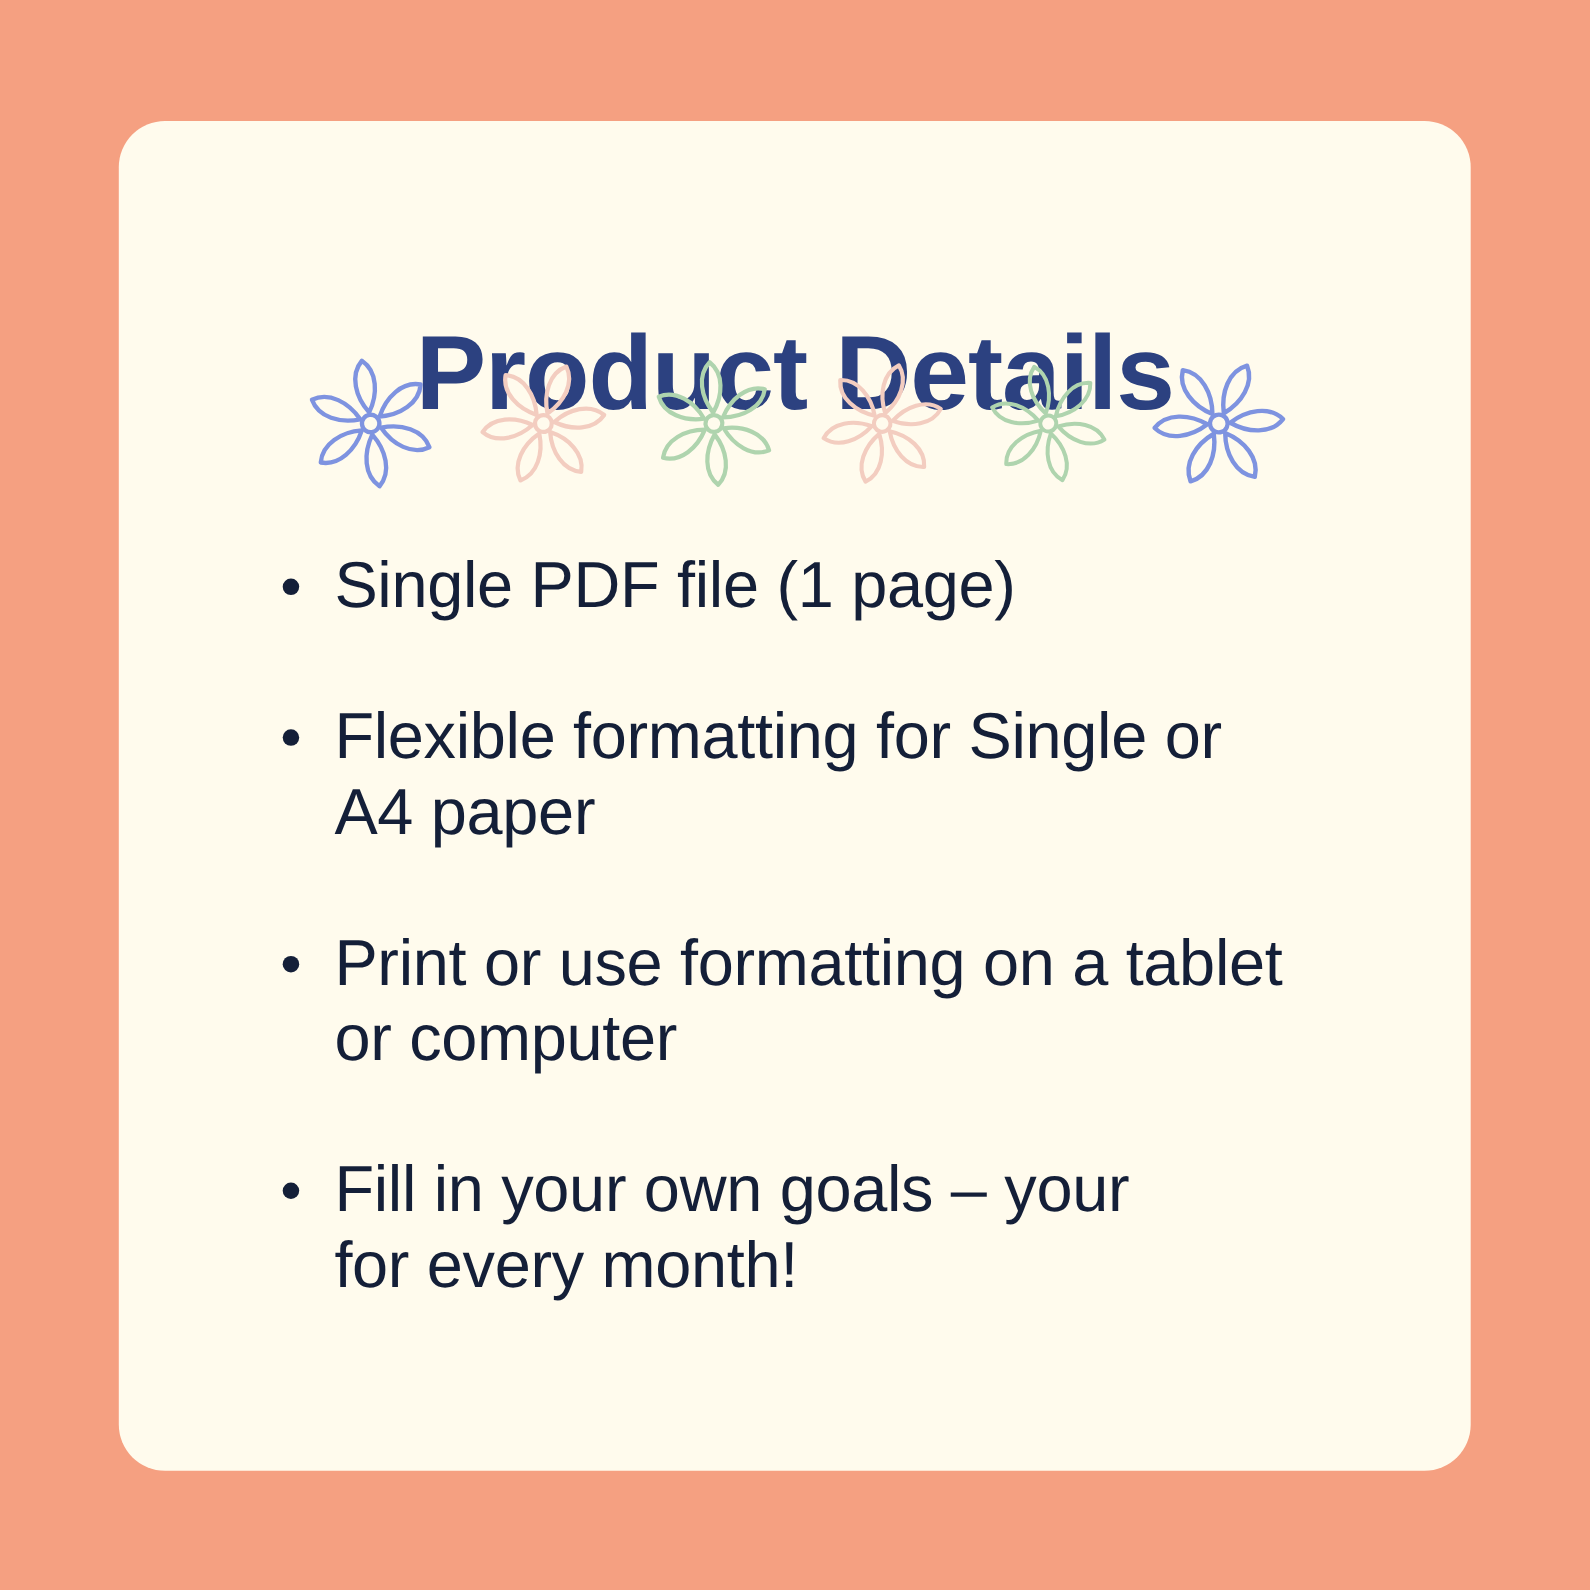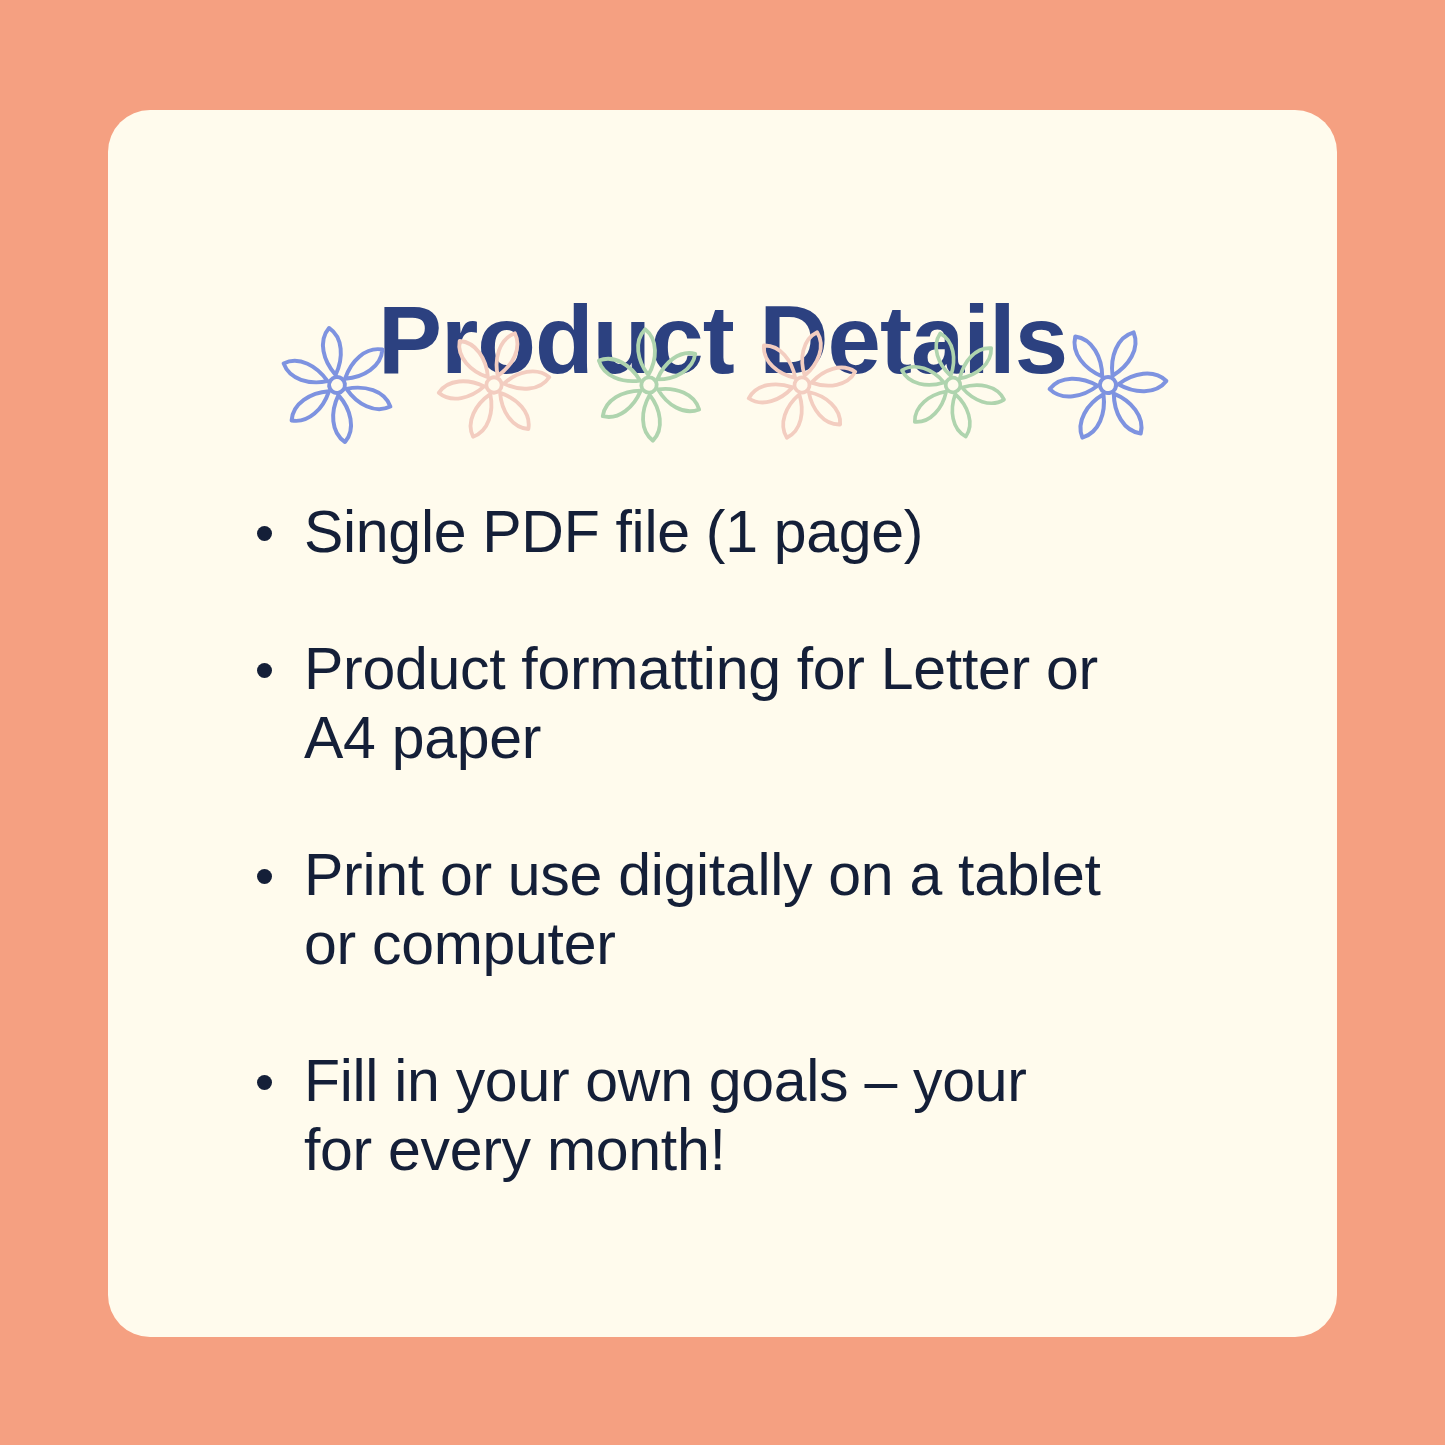--- a/index.html
+++ b/index.html
@@ -181,26 +181,26 @@
         </span>
       </div>
 
     <div id="bullets">
         <div class="bullet-item">
           <span class="bullet-dot"></span>
           <span class="bullet-text">Single PDF file (1 page)</span>
         </div>
         <div class="bullet-item">
           <span class="bullet-dot"></span>
-          <span class="bullet-text">Product formatting for Letter or
+          <span class="bullet-text">Flexible formatting for Single or
 A4 paper</span>
         </div>
         <div class="bullet-item">
           <span class="bullet-dot"></span>
-          <span class="bullet-text">Print or use digitally on a tablet
+          <span class="bullet-text">Print or use formatting on a tablet
 or computer</span>
         </div>
         <div class="bullet-item">
           <span class="bullet-dot"></span>
           <span class="bullet-text">Fill in your own goals – your
 for every month!</span>
         </div>
       </div>
 
   </div>

